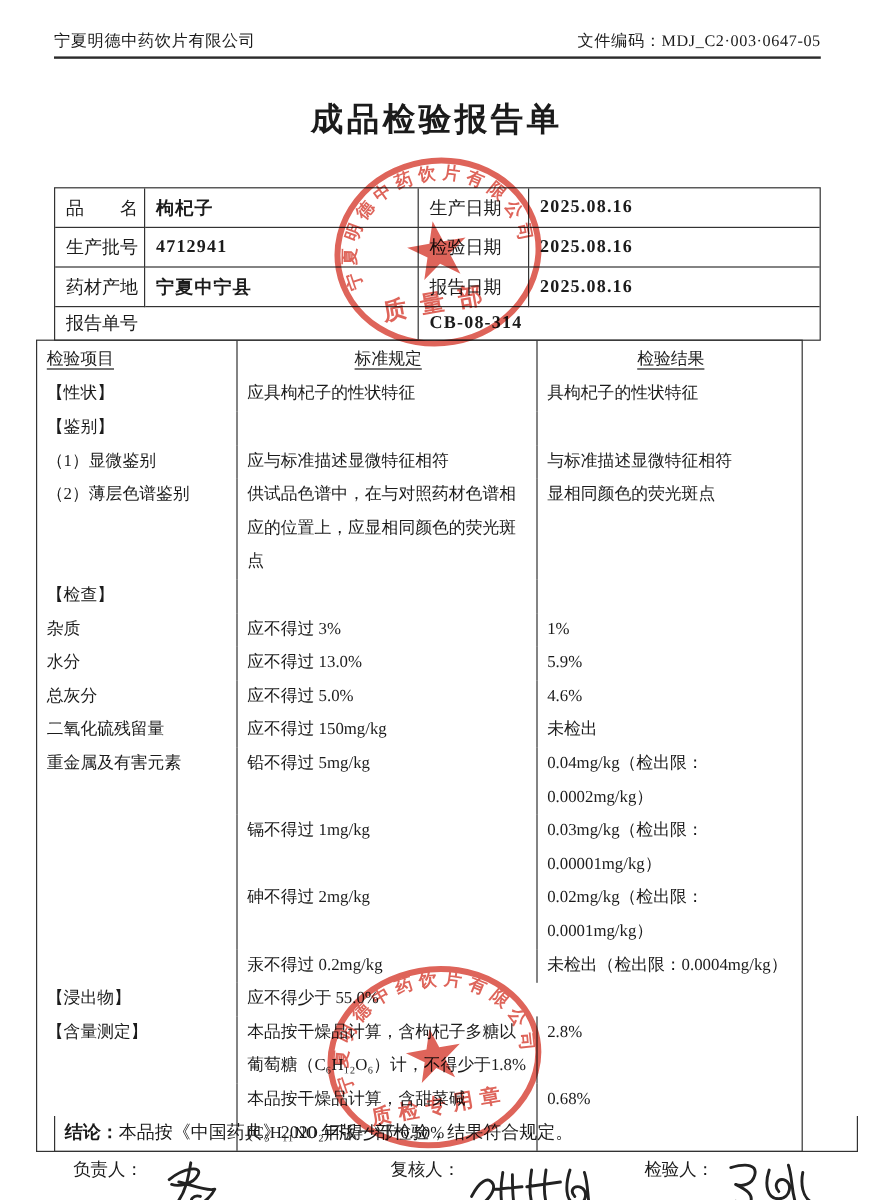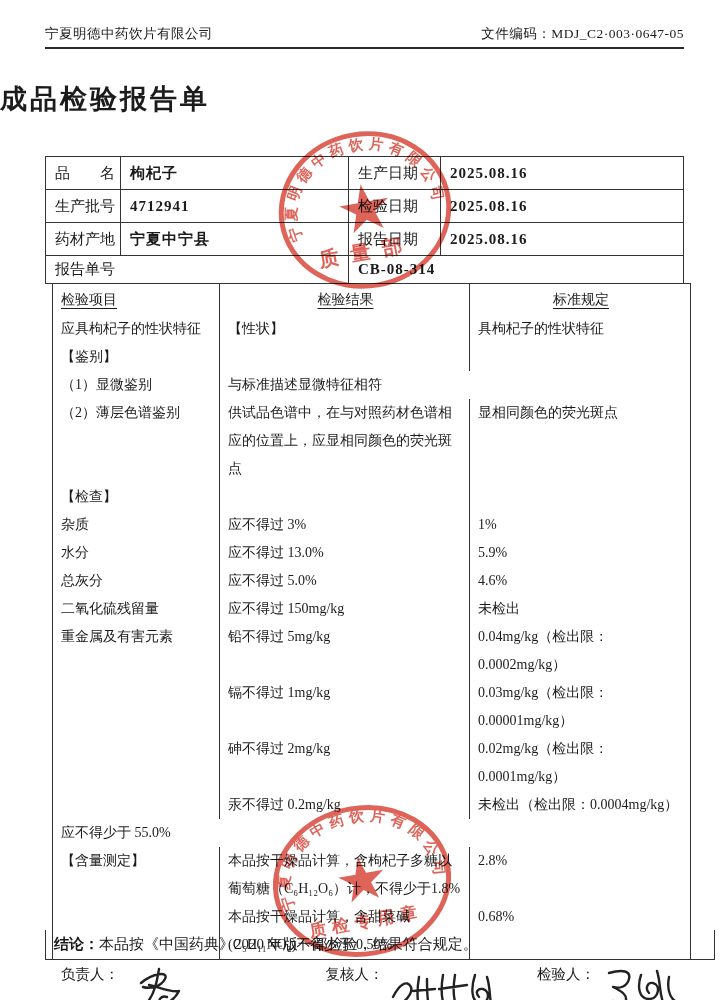--- a/index.html
+++ b/index.html
@@ -7,40 +7,40 @@
     width:728px;height:1000px;background:#ffffff;overflow:hidden;position:relative;
     font-family:"Liberation Serif","DejaVu Serif",serif;color:#1b1b1b;
   }
   .page{position:relative;width:728px;height:1000px;}
   
   .doc-header{
     margin:25px 44px 0 45px;display:flex;justify-content:space-between;align-items:flex-end;
     font-size:13.5px;letter-spacing:.5px;padding-bottom:4px;border-bottom:2.5px solid #2b2b2b;
   }
   .title{
-    margin:32px 0 0 0;text-align:left;font-size:27px;font-weight:bold;letter-spacing:3px;
+    margin:32px 0 0 0;text-align:center;font-size:27px;font-weight:bold;letter-spacing:3px;
   }
   
   .info-table{
     position:absolute;left:45px;top:131px;width:639px;
     display:grid;grid-template-columns:75px 228px 92px 1fr;
     border:1px solid #333;box-sizing:border-box;font-size:15px;
   }
   .info-table .cell{
     box-sizing:border-box;display:flex;align-items:center;
     border-right:1px solid #333;border-bottom:1px solid #333;
     height:33px;padding-left:9px;white-space:nowrap;
   }
   .info-table .cell.last-col{border-right:none;}
   .info-table .cell.last-row{border-bottom:none;height:27px;}
   .info-table .cell.span2{grid-column:span 2;}
   .info-table .value{letter-spacing:1px;font-weight:bold;}
   
   .main-table{
-    position:absolute;left:52px;top:258px;width:639px;box-sizing:border-box;
+    position:absolute;left:30px;top:258px;width:639px;box-sizing:border-box;
     border:1px solid #333;font-size:14px;
   }
   .mt-row{display:grid;grid-template-columns:167px 250px 1fr;align-items:stretch;}
   .mt-cell{
     box-sizing:border-box;border-right:1px solid #333;line-height:28px;min-height:28px;
     padding:0 6px 0 8px;
   }
   .mt-cell:last-child{border-right:none;}
   .mt-header .mt-cell{line-height:31px;min-height:31px;}
   .mt-header .c2,.mt-header .c3{text-align:center;}
@@ -96,38 +96,39 @@
     <div class="cell">报告日期</div>
     <div class="cell value last-col">2025.08.16</div>
 
     <div class="cell span2 last-row">报告单号</div>
     <div class="cell span2 value last-col last-row">CB-08-314</div>
   </div>
 
   <div class="main-table">
     <div class="mt-row mt-header">
       <div class="mt-cell c1"><span class="hdr-u">检验项目</span></div>
+      <div class="mt-cell c2"><span class="hdr-u">标准规定</span></div>
       <div class="mt-cell c3"><span class="hdr-u">检验结果</span></div>
-      <div class="mt-cell c2"><span class="hdr-u">标准规定</span></div>
     </div>
     <div>
     <div class="mt-row">
+      <div class="mt-cell">【性状】</div>
       <div class="mt-cell">应具枸杞子的性状特征</div>
-      <div class="mt-cell">【性状】</div>
       <div class="mt-cell">具枸杞子的性状特征</div>
     </div>
 
     <div class="mt-row">
       <div class="mt-cell">【鉴别】</div>
       <div class="mt-cell"></div>
       <div class="mt-cell"></div>
     </div>
 
     <div class="mt-row">
       <div class="mt-cell">（1）显微鉴别</div>
+      <div class="mt-cell">应与标准描述显微特征相符</div>
       <div class="mt-cell">与标准描述显微特征相符</div>
     </div>
 
     <div class="mt-row">
       <div class="mt-cell">（2）薄层色谱鉴别</div>
       <div class="mt-cell">供试品色谱中，在与对照药材色谱相应的位置上，应显相同颜色的荧光斑点</div>
       <div class="mt-cell">显相同颜色的荧光斑点</div>
     </div>
 
     <div class="mt-row">
@@ -179,20 +180,21 @@
     </div>
 
     <div class="mt-row">
       <div class="mt-cell"></div>
       <div class="mt-cell">汞不得过 0.2mg/kg</div>
       <div class="mt-cell">未检出（检出限：0.0004mg/kg）</div>
     </div>
 
 
     <div class="mt-row">
+      <div class="mt-cell">【浸出物】</div>
       <div class="mt-cell">应不得少于 55.0%</div>
     </div>
 
     <div class="mt-row">
       <div class="mt-cell">【含量测定】</div>
       <div class="mt-cell">本品按干燥品计算，含枸杞子多糖以葡萄糖（C₆H₁₂O₆）计，不得少于1.8%</div>
       <div class="mt-cell">2.8%</div>
     </div>
 
     <div class="mt-row">

